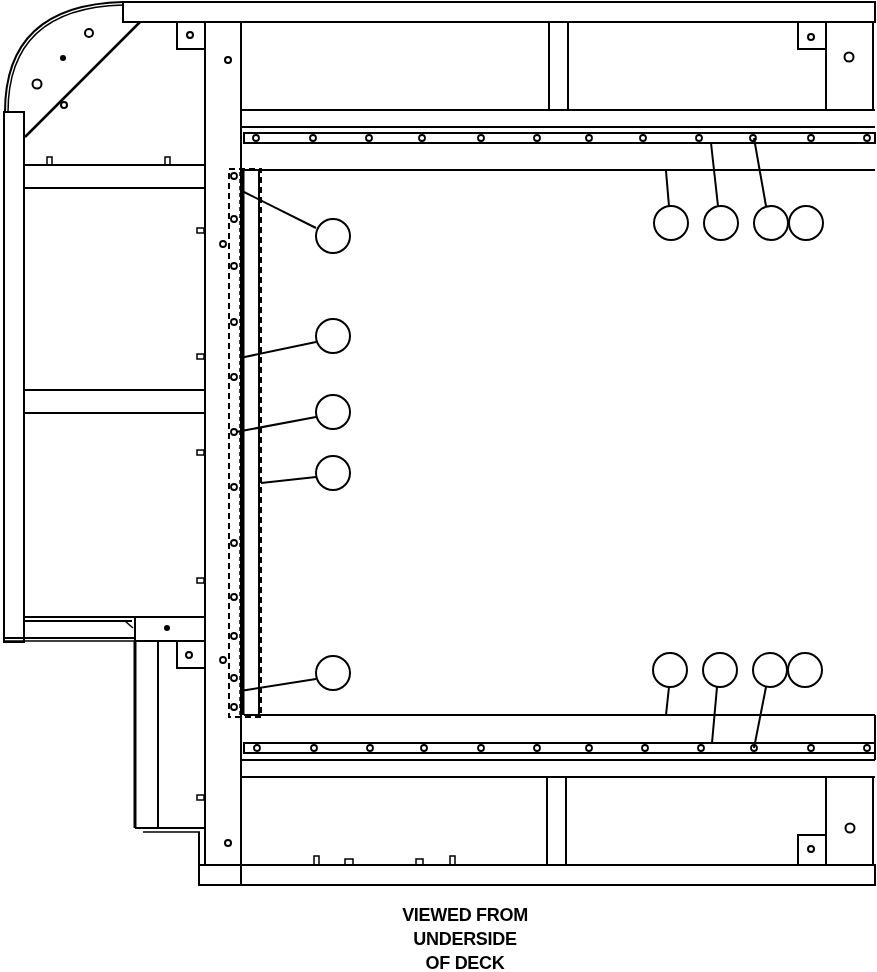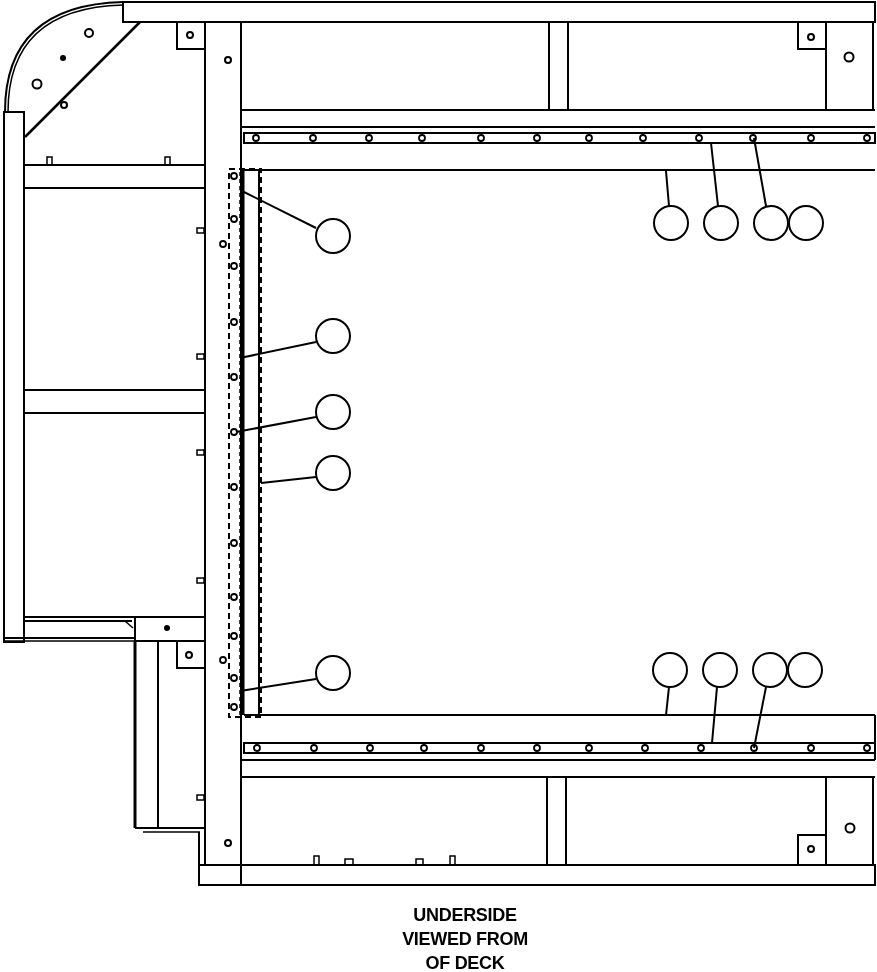--- a/index.html
+++ b/index.html
@@ -177,16 +177,16 @@
       <circle cx="670" cy="670" r="17"></circle>
     <line x1="712" y1="743" x2="717" y2="687"></line>
       <circle cx="720" cy="670" r="17"></circle>
     <line x1="754" y1="748" x2="766" y2="687"></line>
       <circle cx="770" cy="670" r="17"></circle>
     <circle cx="805" cy="670" r="17"></circle>
   </g>
 </svg>
 
 <div class="caption">
+  <div>VIEWED FROM</div>
   <div>UNDERSIDE</div>
-  <div>VIEWED FROM</div>
   <div> OF DECK</div>
 </div>
 
 </body></html>

